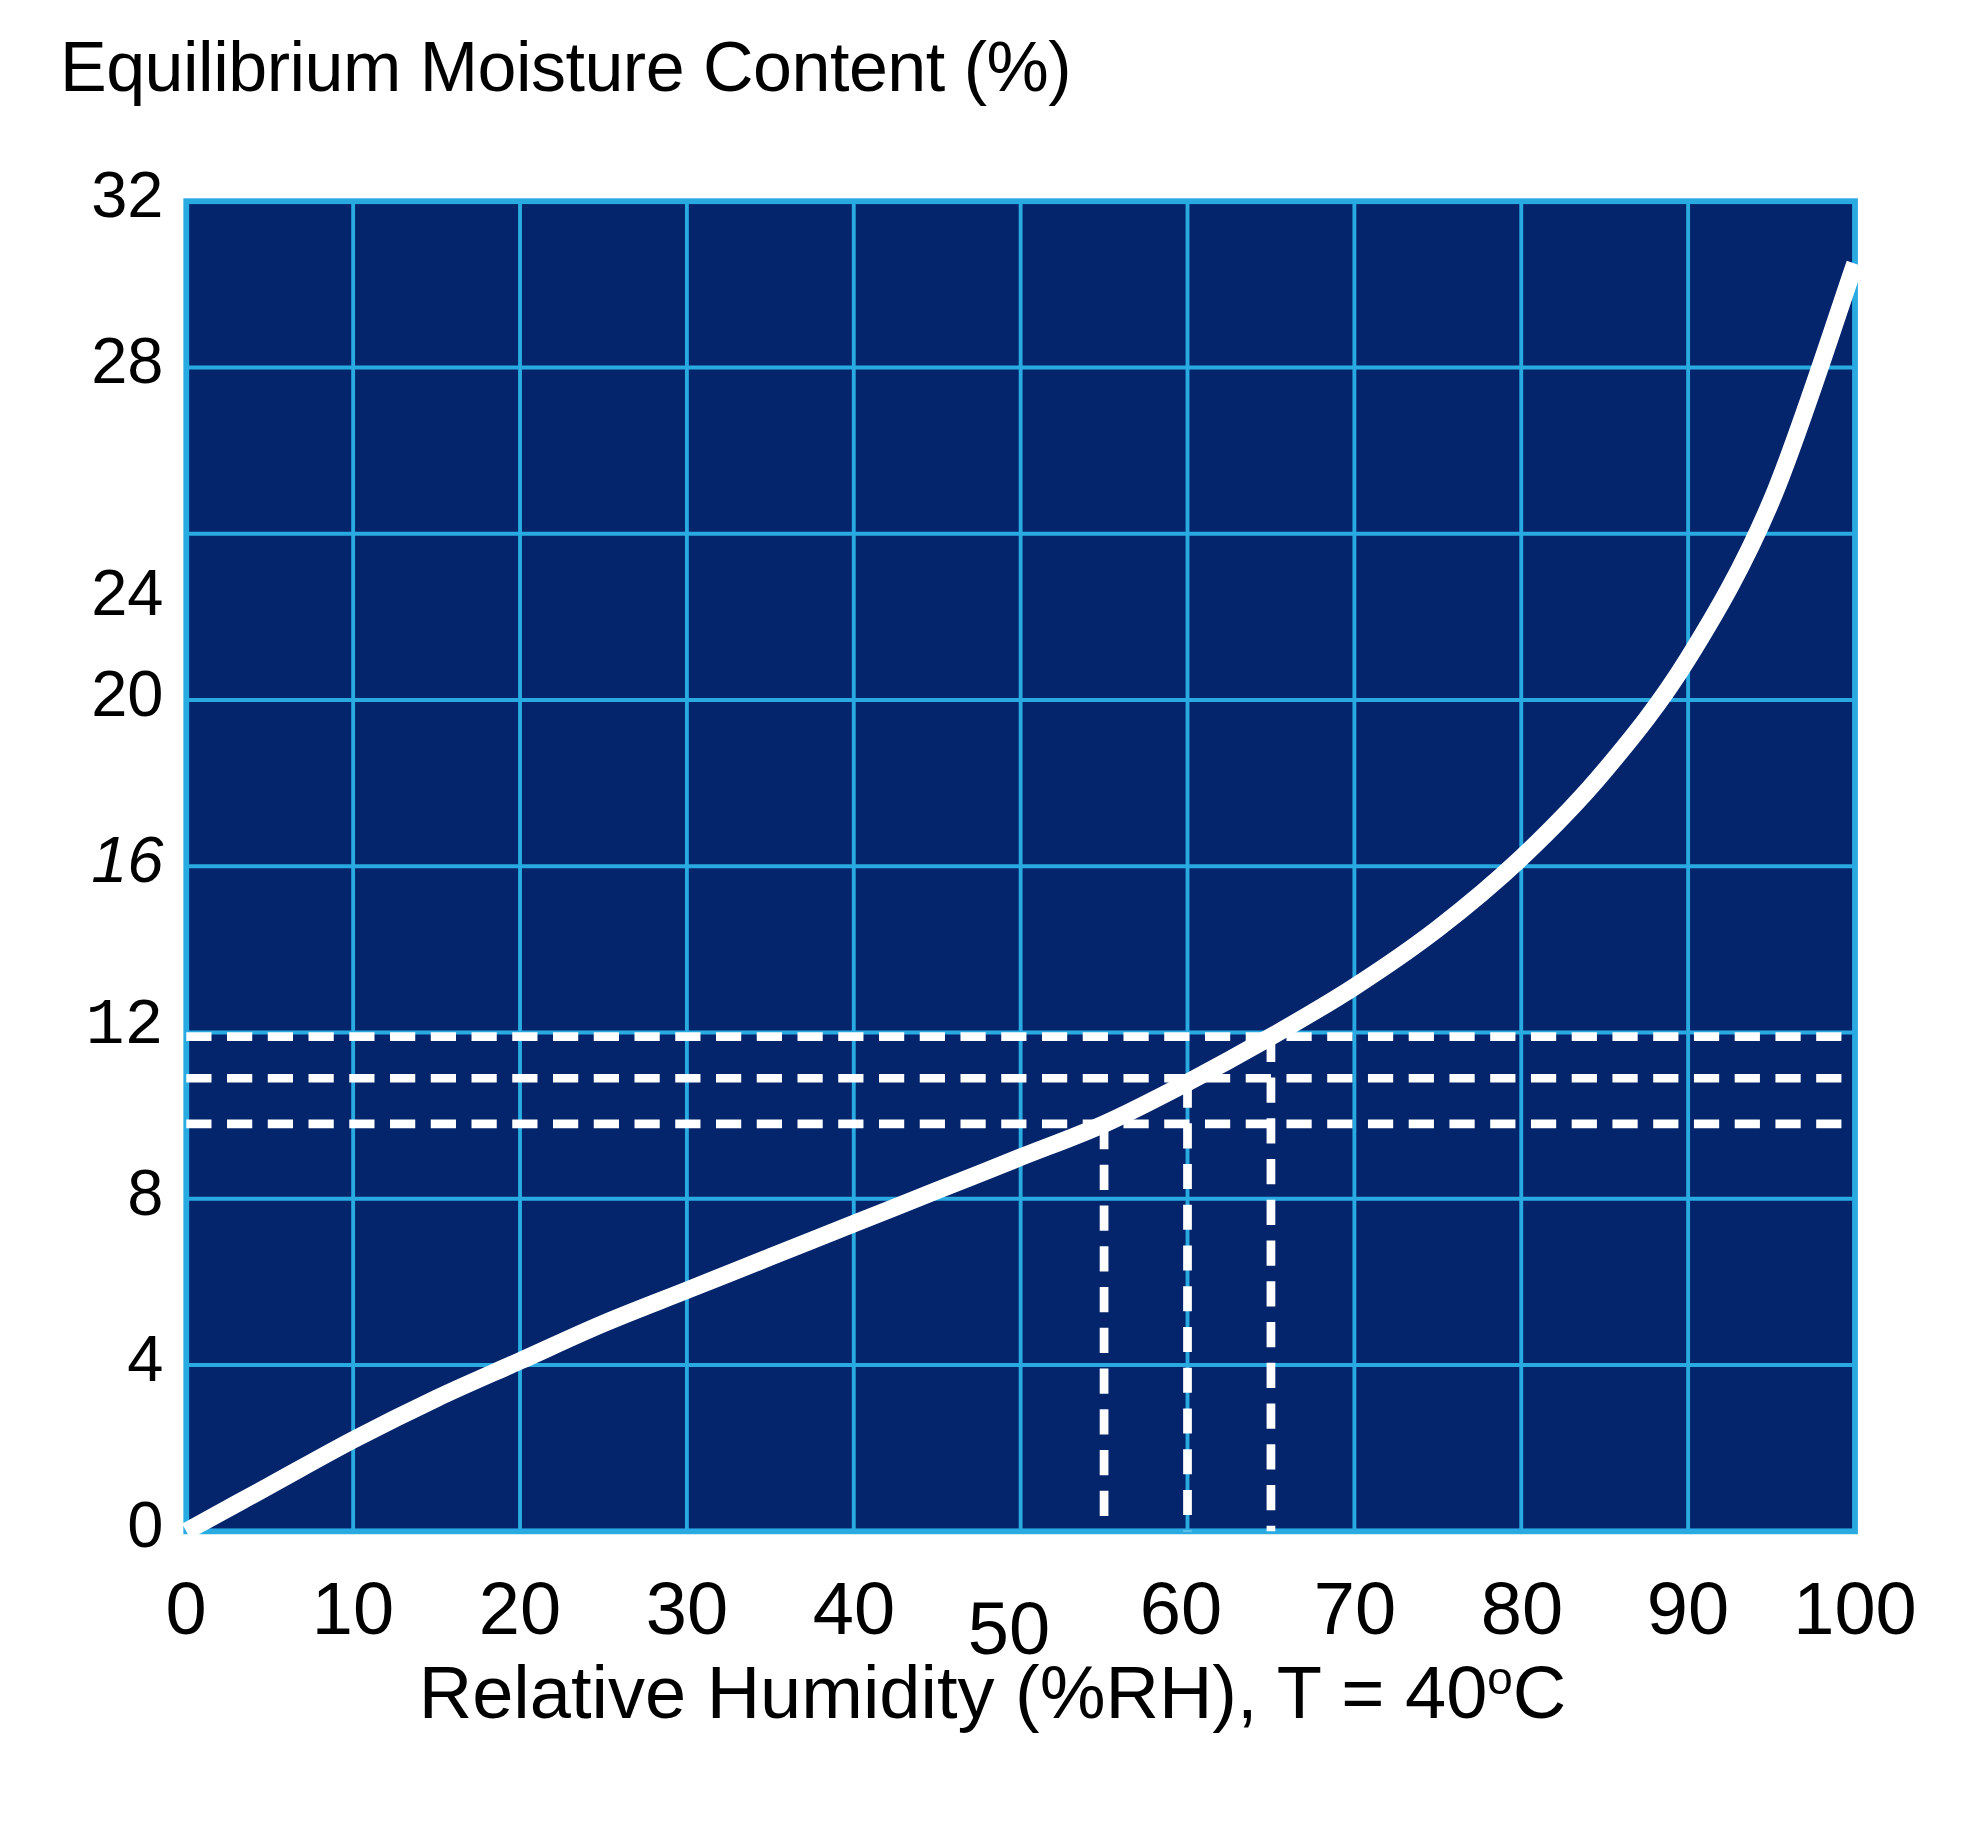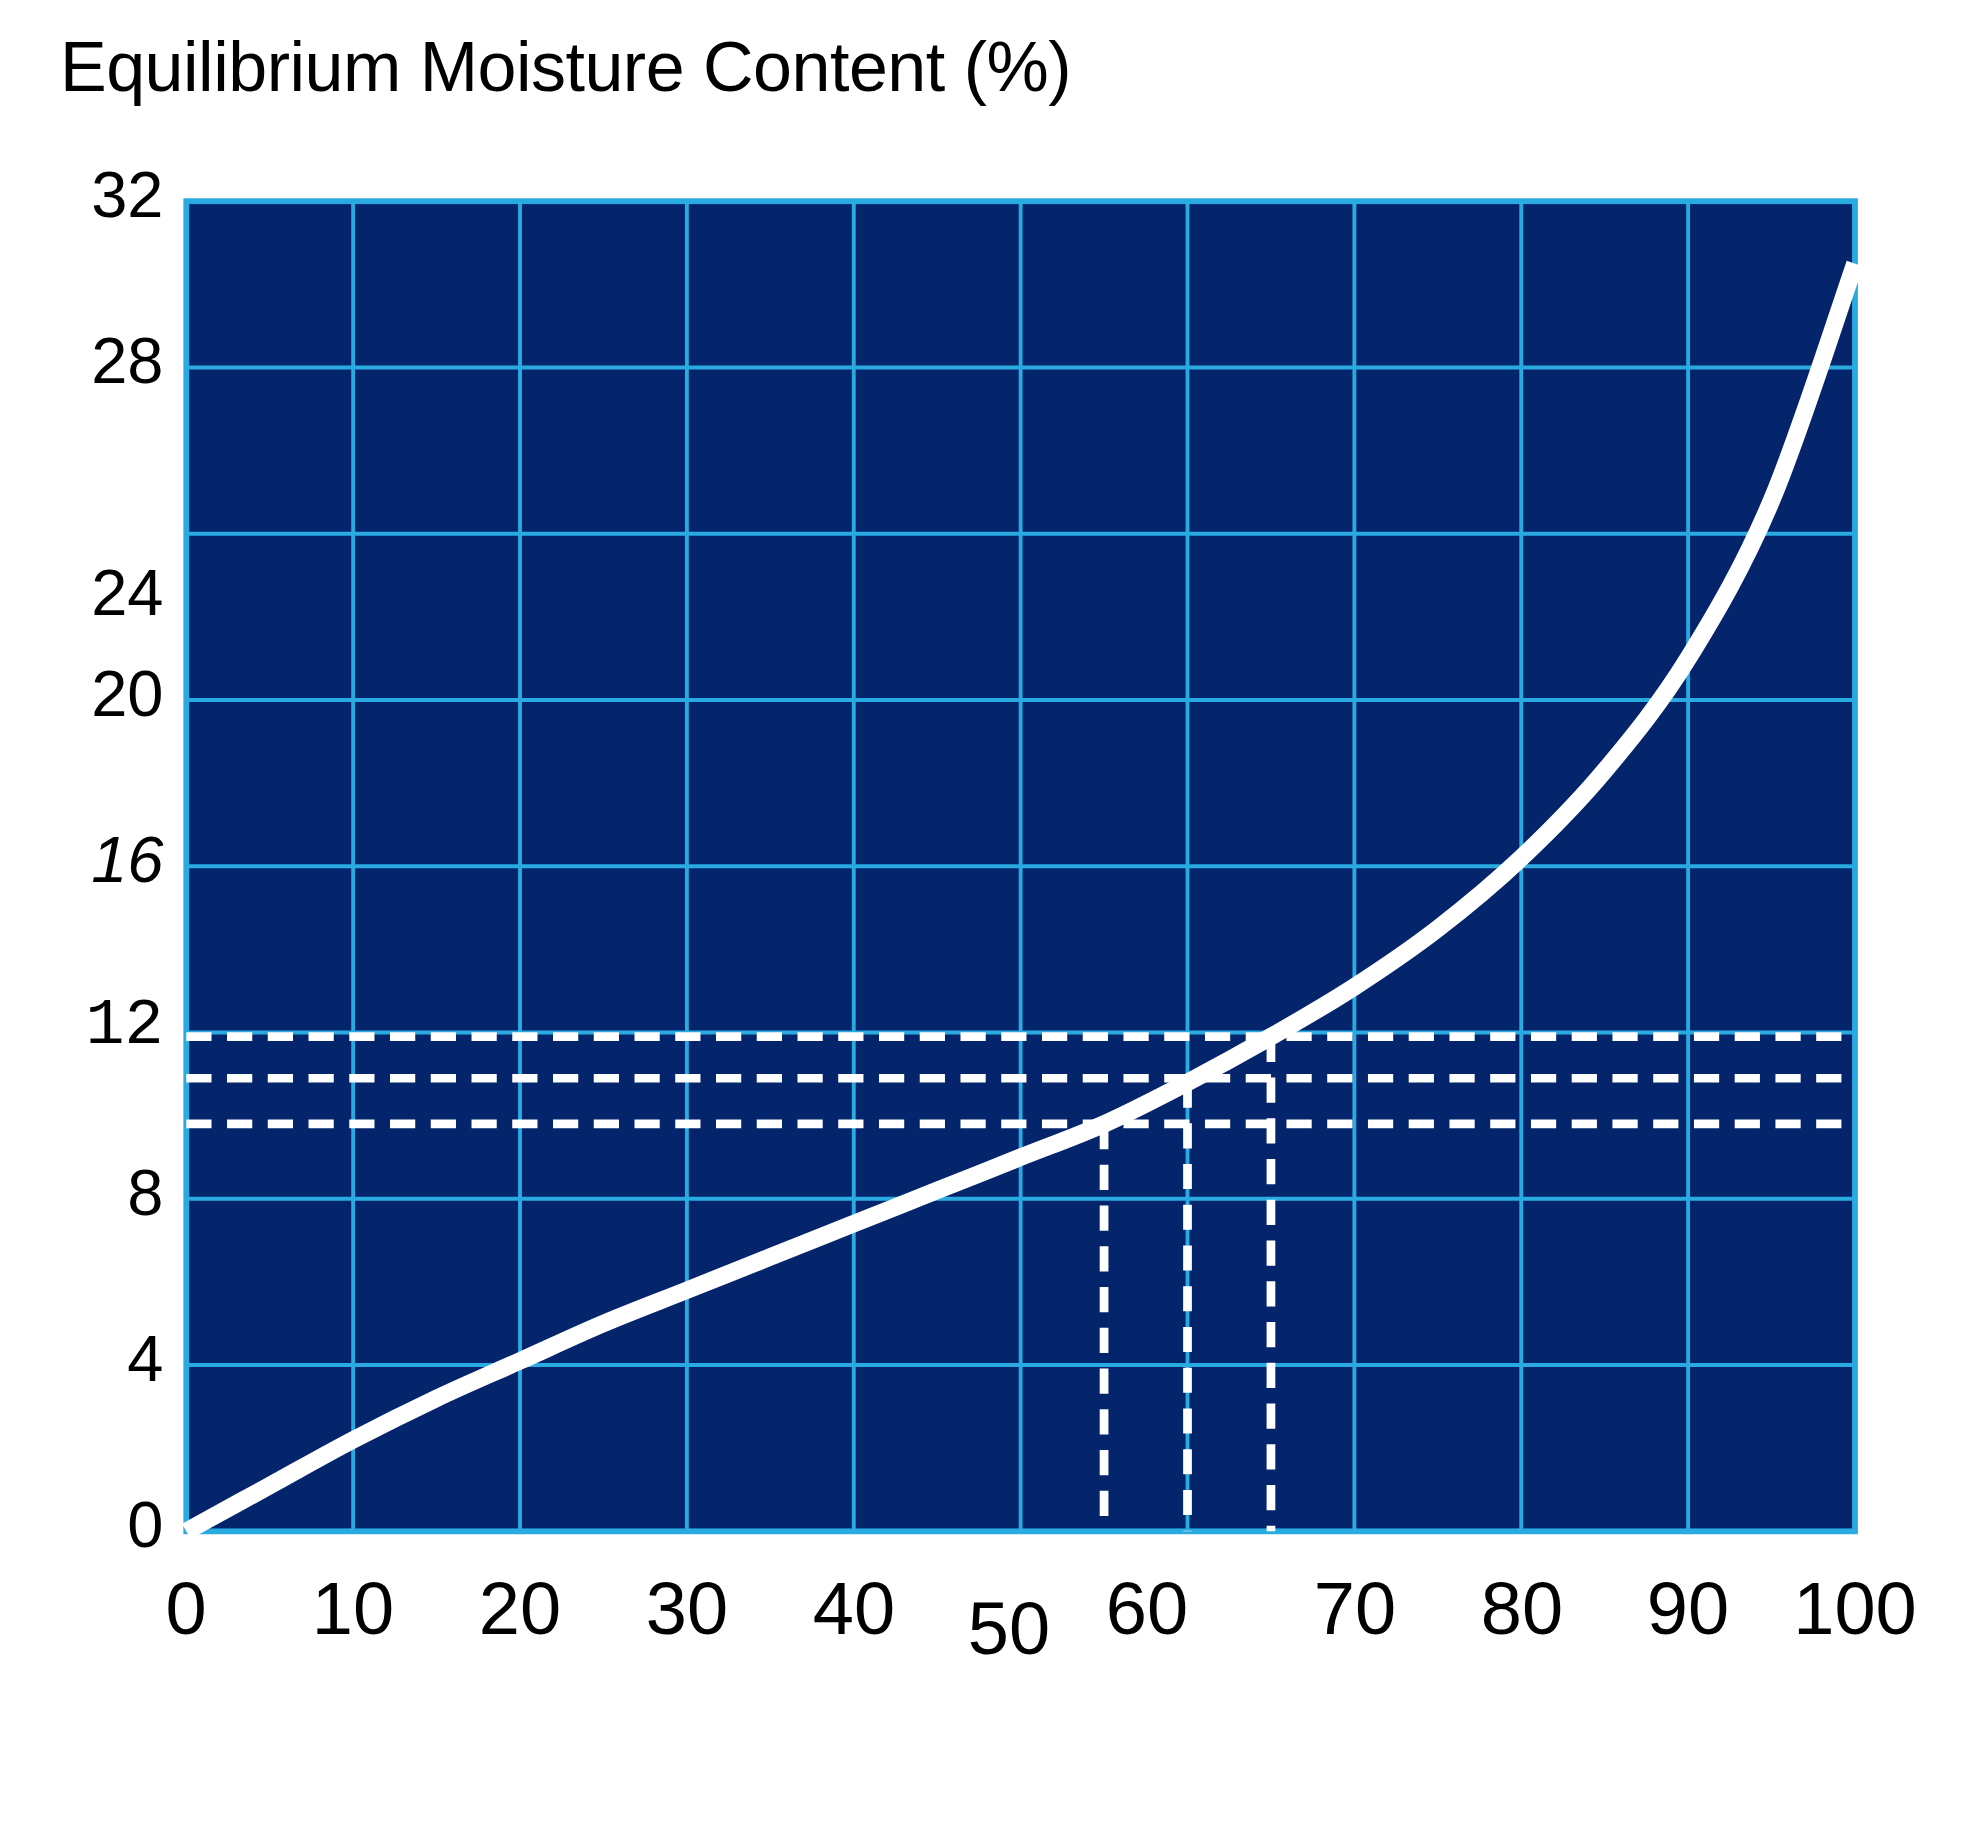--- a/index.html
+++ b/index.html
@@ -128,22 +128,25 @@
       <div class="ytick-label" style="left: 17.5px; top: 328px;">28</div>
       <div class="ytick-label" style="left: 17.5px; top: 162px;">32</div>
     </div>
   <div id="xtick-layer">
       <div class="xtick-label" style="left: 89px; top: 1572px;">0</div>
       <div class="xtick-label" style="left: 256px; top: 1572px;">10</div>
       <div class="xtick-label" style="left: 423px; top: 1572px;">20</div>
       <div class="xtick-label" style="left: 590px; top: 1572px;">30</div>
       <div class="xtick-label" style="left: 757px; top: 1572px;">40</div>
       <div class="xtick-label" style="left: 912px; top: 1572px; margin-top: 20px;">50</div>
-      <div class="xtick-label" style="left: 1050px; top: 1572px;">60</div>
+      <div class="xtick-label" style="left: 1084px; top: 1572px;">60</div>
       <div class="xtick-label" style="left: 1258px; top: 1572px;">70</div>
       <div class="xtick-label" style="left: 1425px; top: 1572px;">80</div>
       <div class="xtick-label" style="left: 1591px; top: 1572px;">90</div>
       <div class="xtick-label" style="left: 1758px; top: 1572px;">100</div>
     </div>
 
+  <div id="x-axis-title">
+    <span>Relative Humidity (%RH), T = 40</span><span class="sup-o">o</span><span>C</span>
+  </div>
 
 </div>
 
 
 </body></html>

